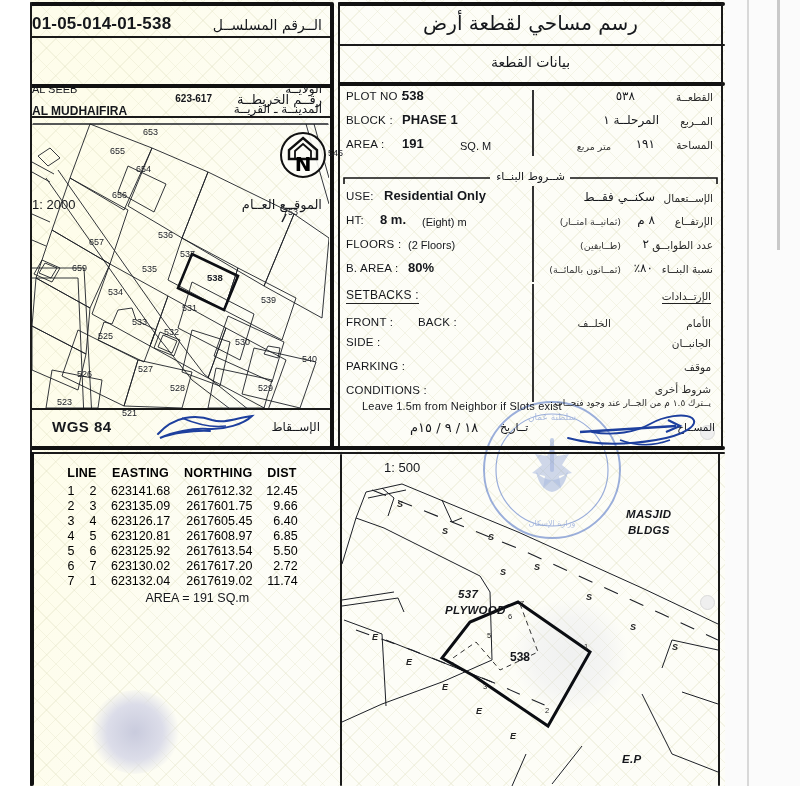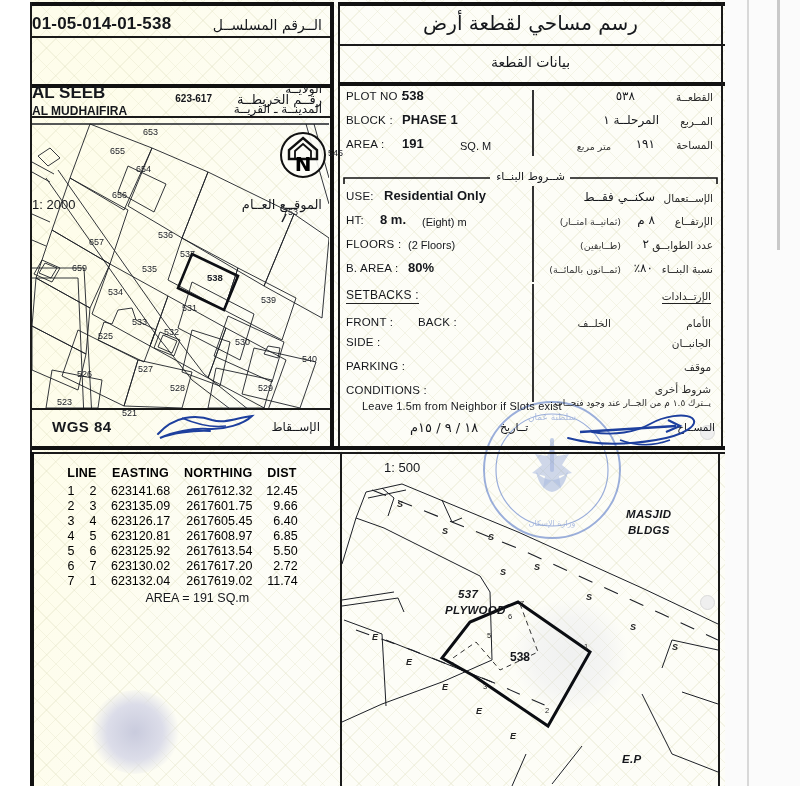--- a/index.html
+++ b/index.html
@@ -23,36 +23,36 @@
       linear-gradient(100deg, rgba(255,253,225,.55) 0 12%, rgba(255,255,255,0) 40%);
   }
   #rightmargin{
     position:absolute; left:725px; top:0; width:75px; height:786px;
     background:#fbfbfb;
   }
   #rightmargin .edge1{position:absolute;left:22px;top:0;width:2px;height:786px;background:#d8d8d8;}
   #rightmargin .edge2{position:absolute;left:52px;top:0;width:3px;height:250px;background:#c9c9c9;}
   #leftgap{position:absolute;left:0;top:0;width:30px;height:786px;background:#fff;}
 
-  .layer { position:absolute; z-index:2; }
+  .layer { position:absolute; z-index:2;border-radius:9px; }
 
   
   .hr-thick{position:absolute;background:#111;height:4px;}
   .hr-thin{position:absolute;background:#1a1a1a;height:2px;}
   .vr-thick{position:absolute;background:#111;width:4px;}
   .vr-thin{position:absolute;background:#1a1a1a;width:2px;}
 
   
   .lat{font-family:"Liberation Sans",sans-serif;color:#15171c;}
   .ar{font-family:"DejaVu Sans",sans-serif;direction:rtl;color:#15171c;}
 
   
   #hdr-serial-val{position:absolute;left:2px;top:12px;font-size:17px;font-weight:bold;letter-spacing:.2px;}
   #hdr-serial-lbl{position:absolute;right:8px;top:15px;font-size:14px;letter-spacing:2px;}
-  #hdr-wilayat-val{position:absolute;left:2px;top:47px;font-size:17px;font-weight:bold;}
+  #hdr-wilayat-val{position:absolute;left:2px;top:47px;font-size:11px;font-weight:normal;}
   #hdr-village-val{position:absolute;left:2px;top:68px;font-size:12px;font-weight:bold;}
   #hdr-wilayat-lbl{position:absolute;right:8px;top:46px;font-size:12px;letter-spacing:2px;}
   #hdr-village-lbl{position:absolute;right:8px;top:66px;font-size:12px;letter-spacing:1px;}
   #hdr-mapno-lbl{position:absolute;right:8px;top:56px;font-size:13px;letter-spacing:2px;}
   #hdr-mapno-val{position:absolute;right:118px;top:57px;font-size:10px;font-weight:bold;}
   #hdr-scale-val{position:absolute;left:2px;top:97px;font-size:13px;}
   #hdr-scale-lbl{position:absolute;right:8px;top:97px;font-size:13px;letter-spacing:2px;}
 
   
   #title-main{position:absolute;left:0;right:0;top:16px;text-align:center;font-size:20px;letter-spacing:1px;}

